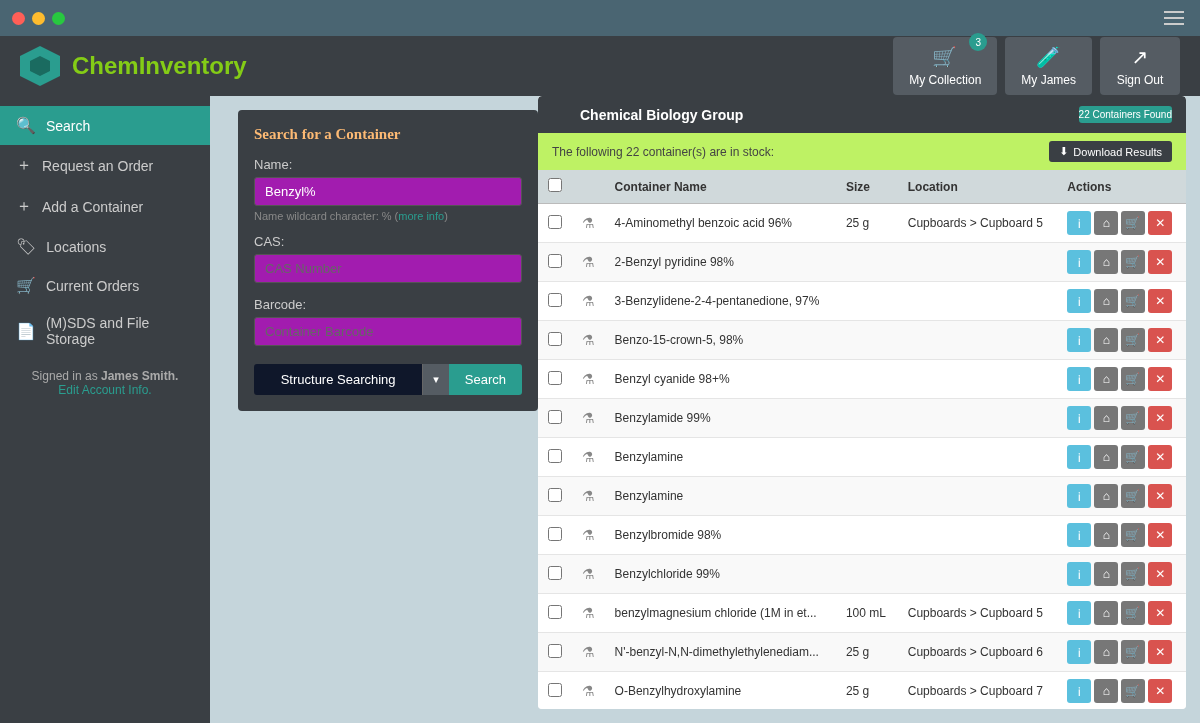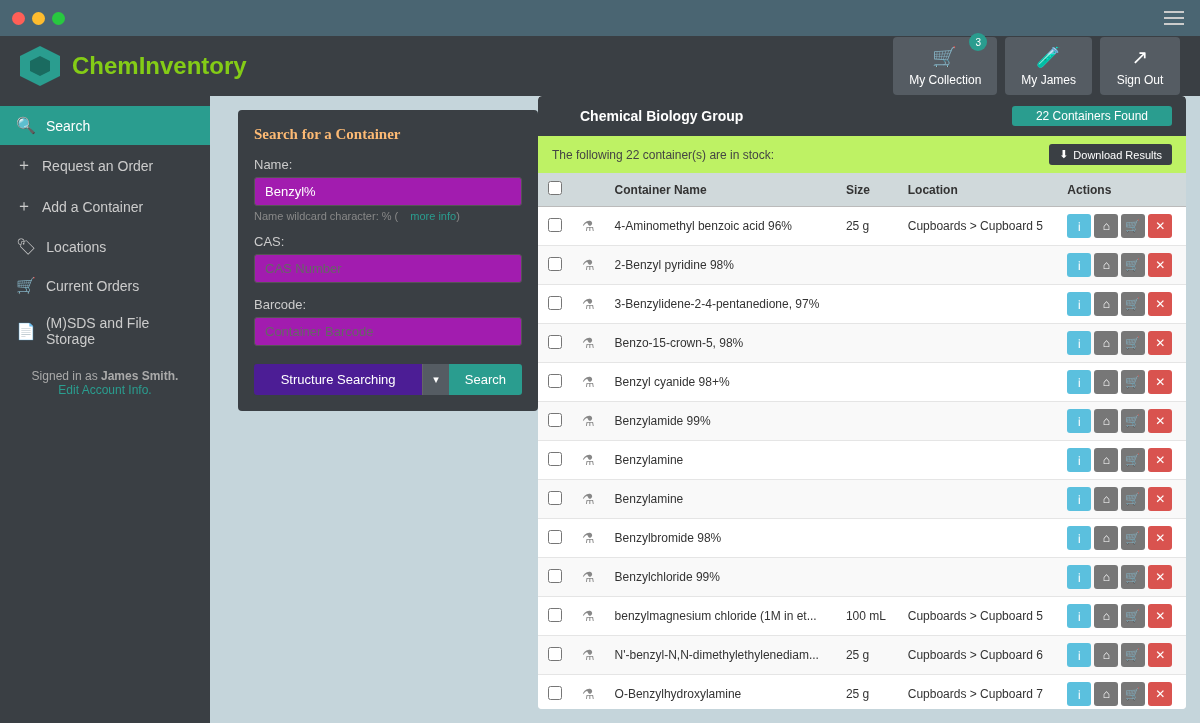--- a/index.html
+++ b/index.html
@@ -121,24 +121,24 @@
       background: #a21caf;
       border: 1px solid #555;
       border-radius: 3px;
       color: #fff;
       padding: 6px 10px;
       font-size: 13px;
       margin-bottom: 14px;
     }
     .form-input::placeholder { color: #666; }
     .hint-text { color: #888; font-size: 11px; margin-top: -10px; margin-bottom: 12px; }
-    .hint-text a { color: #2a9d8f; text-decoration: none; padding-left: 12px; }
+    .hint-text a { color: #2a9d8f; text-decoration: none; }
     .search-btn-row { display: flex; gap: 0; margin-top: 4px; }
     .btn-structure {
-      background: #4c1d95;
+      background: #0f172a;
       color: #fff;
       border: none;
       border-radius: 3px 0 0 3px;
       padding: 8px 14px;
       font-size: 13px;
       cursor: pointer;
       flex: 1;
     }
     .btn-dropdown {
       background: #555c63;
@@ -171,22 +171,22 @@
       padding: 10px 14px;
       display: flex;
       align-items: center;
       justify-content: space-between;
     }
     .results-title { color: #fff; font-size: 14px; font-weight: bold; margin-left: 28px; }
     .results-badge {
       background: #2a9d8f;
       color: #fff;
       border-radius: 3px;
-      padding: 3px 24px;
-      font-size: 12px;
+      padding: 3px 0;
+      font-size: 10px;
     }
     .results-subheader {
       background: #bef264;
       padding: 8px 14px;
       display: flex;
       align-items: center;
       justify-content: space-between;
       font-size: 12px;
       color: #444;
     }

